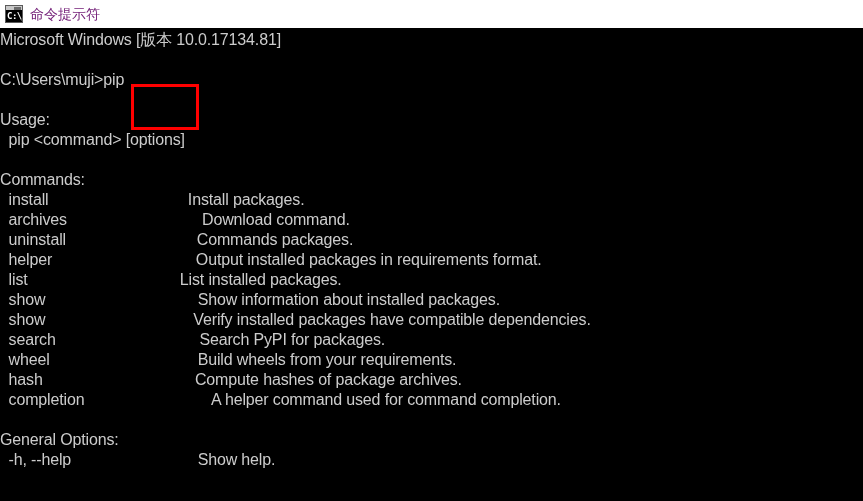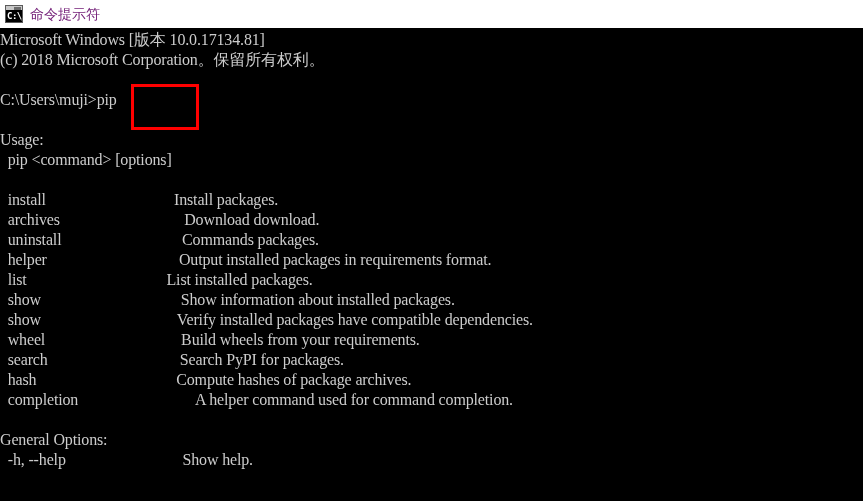--- a/index.html
+++ b/index.html
@@ -92,21 +92,21 @@
   }
   #console-lines {
     position: absolute;
     left: 0;
     top: 2px;
     width: 863px;
   }
   .console-line {
     height: 20px;
     line-height: 20px;
-    font-family: Liberation Serif, serif;
+    font-family: Liberation Sans, sans-serif;
     font-size: 16px;
     color: #cccccc;
     white-space: pre;
     letter-spacing: -0.15px;
   }
   .console-line .cmd-col {
     display: inline-block;
   }
   .console-line .desc-col {
     display: inline-block;
@@ -137,36 +137,36 @@
         <div class="icon-dots"></div>
       </div>
       <div class="icon-prompt">C:\_</div>
     </div>
     <div id="title-text">命令提示符</div>
   </div>
 
   <div id="console">
     <div id="console-lines">
         <div class="console-line">Microsoft Windows [版本 10.0.17134.81]</div>
-        <div class="console-line">(c) 2018 Microsoft Corporation。保留所有权利。</div>
         <div class="console-line"></div>
         <div class="console-line">C:\Users\muji&gt;pip</div>
         <div class="console-line"></div>
         <div class="console-line">Usage:</div>
         <div class="console-line">  pip &lt;command&gt; [options]</div>
         <div class="console-line"></div>
+        <div class="console-line">Commands:</div>
         <div class="console-line"><span class="cmd-col">  install                         </span><span class="desc-col">Install packages.</span></div>
-        <div class="console-line"><span class="cmd-col">  archives                        </span><span class="desc-col">Download download.</span></div>
+        <div class="console-line"><span class="cmd-col">  archives                        </span><span class="desc-col">Download command.</span></div>
         <div class="console-line"><span class="cmd-col">  uninstall                       </span><span class="desc-col">Commands packages.</span></div>
         <div class="console-line"><span class="cmd-col">  helper                          </span><span class="desc-col">Output installed packages in requirements format.</span></div>
         <div class="console-line"><span class="cmd-col">  list                            </span><span class="desc-col">List installed packages.</span></div>
         <div class="console-line"><span class="cmd-col">  show                            </span><span class="desc-col">Show information about installed packages.</span></div>
         <div class="console-line"><span class="cmd-col">  show                           </span><span class="desc-col">Verify installed packages have compatible dependencies.</span></div>
+        <div class="console-line"><span class="cmd-col">  search                          </span><span class="desc-col">Search PyPI for packages.</span></div>
         <div class="console-line"><span class="cmd-col">  wheel                           </span><span class="desc-col">Build wheels from your requirements.</span></div>
-        <div class="console-line"><span class="cmd-col">  search                          </span><span class="desc-col">Search PyPI for packages.</span></div>
         <div class="console-line"><span class="cmd-col">  hash                            </span><span class="desc-col">Compute hashes of package archives.</span></div>
         <div class="console-line"><span class="cmd-col">  completion                      </span><span class="desc-col">A helper command used for command completion.</span></div>
         <div class="console-line"></div>
         <div class="console-line">General Options:</div>
         <div class="console-line"><span class="cmd-col">  -h, --help                      </span><span class="desc-col">Show help.</span></div>
       </div>
   </div>
 
   <div id="highlight-box"></div>
 

